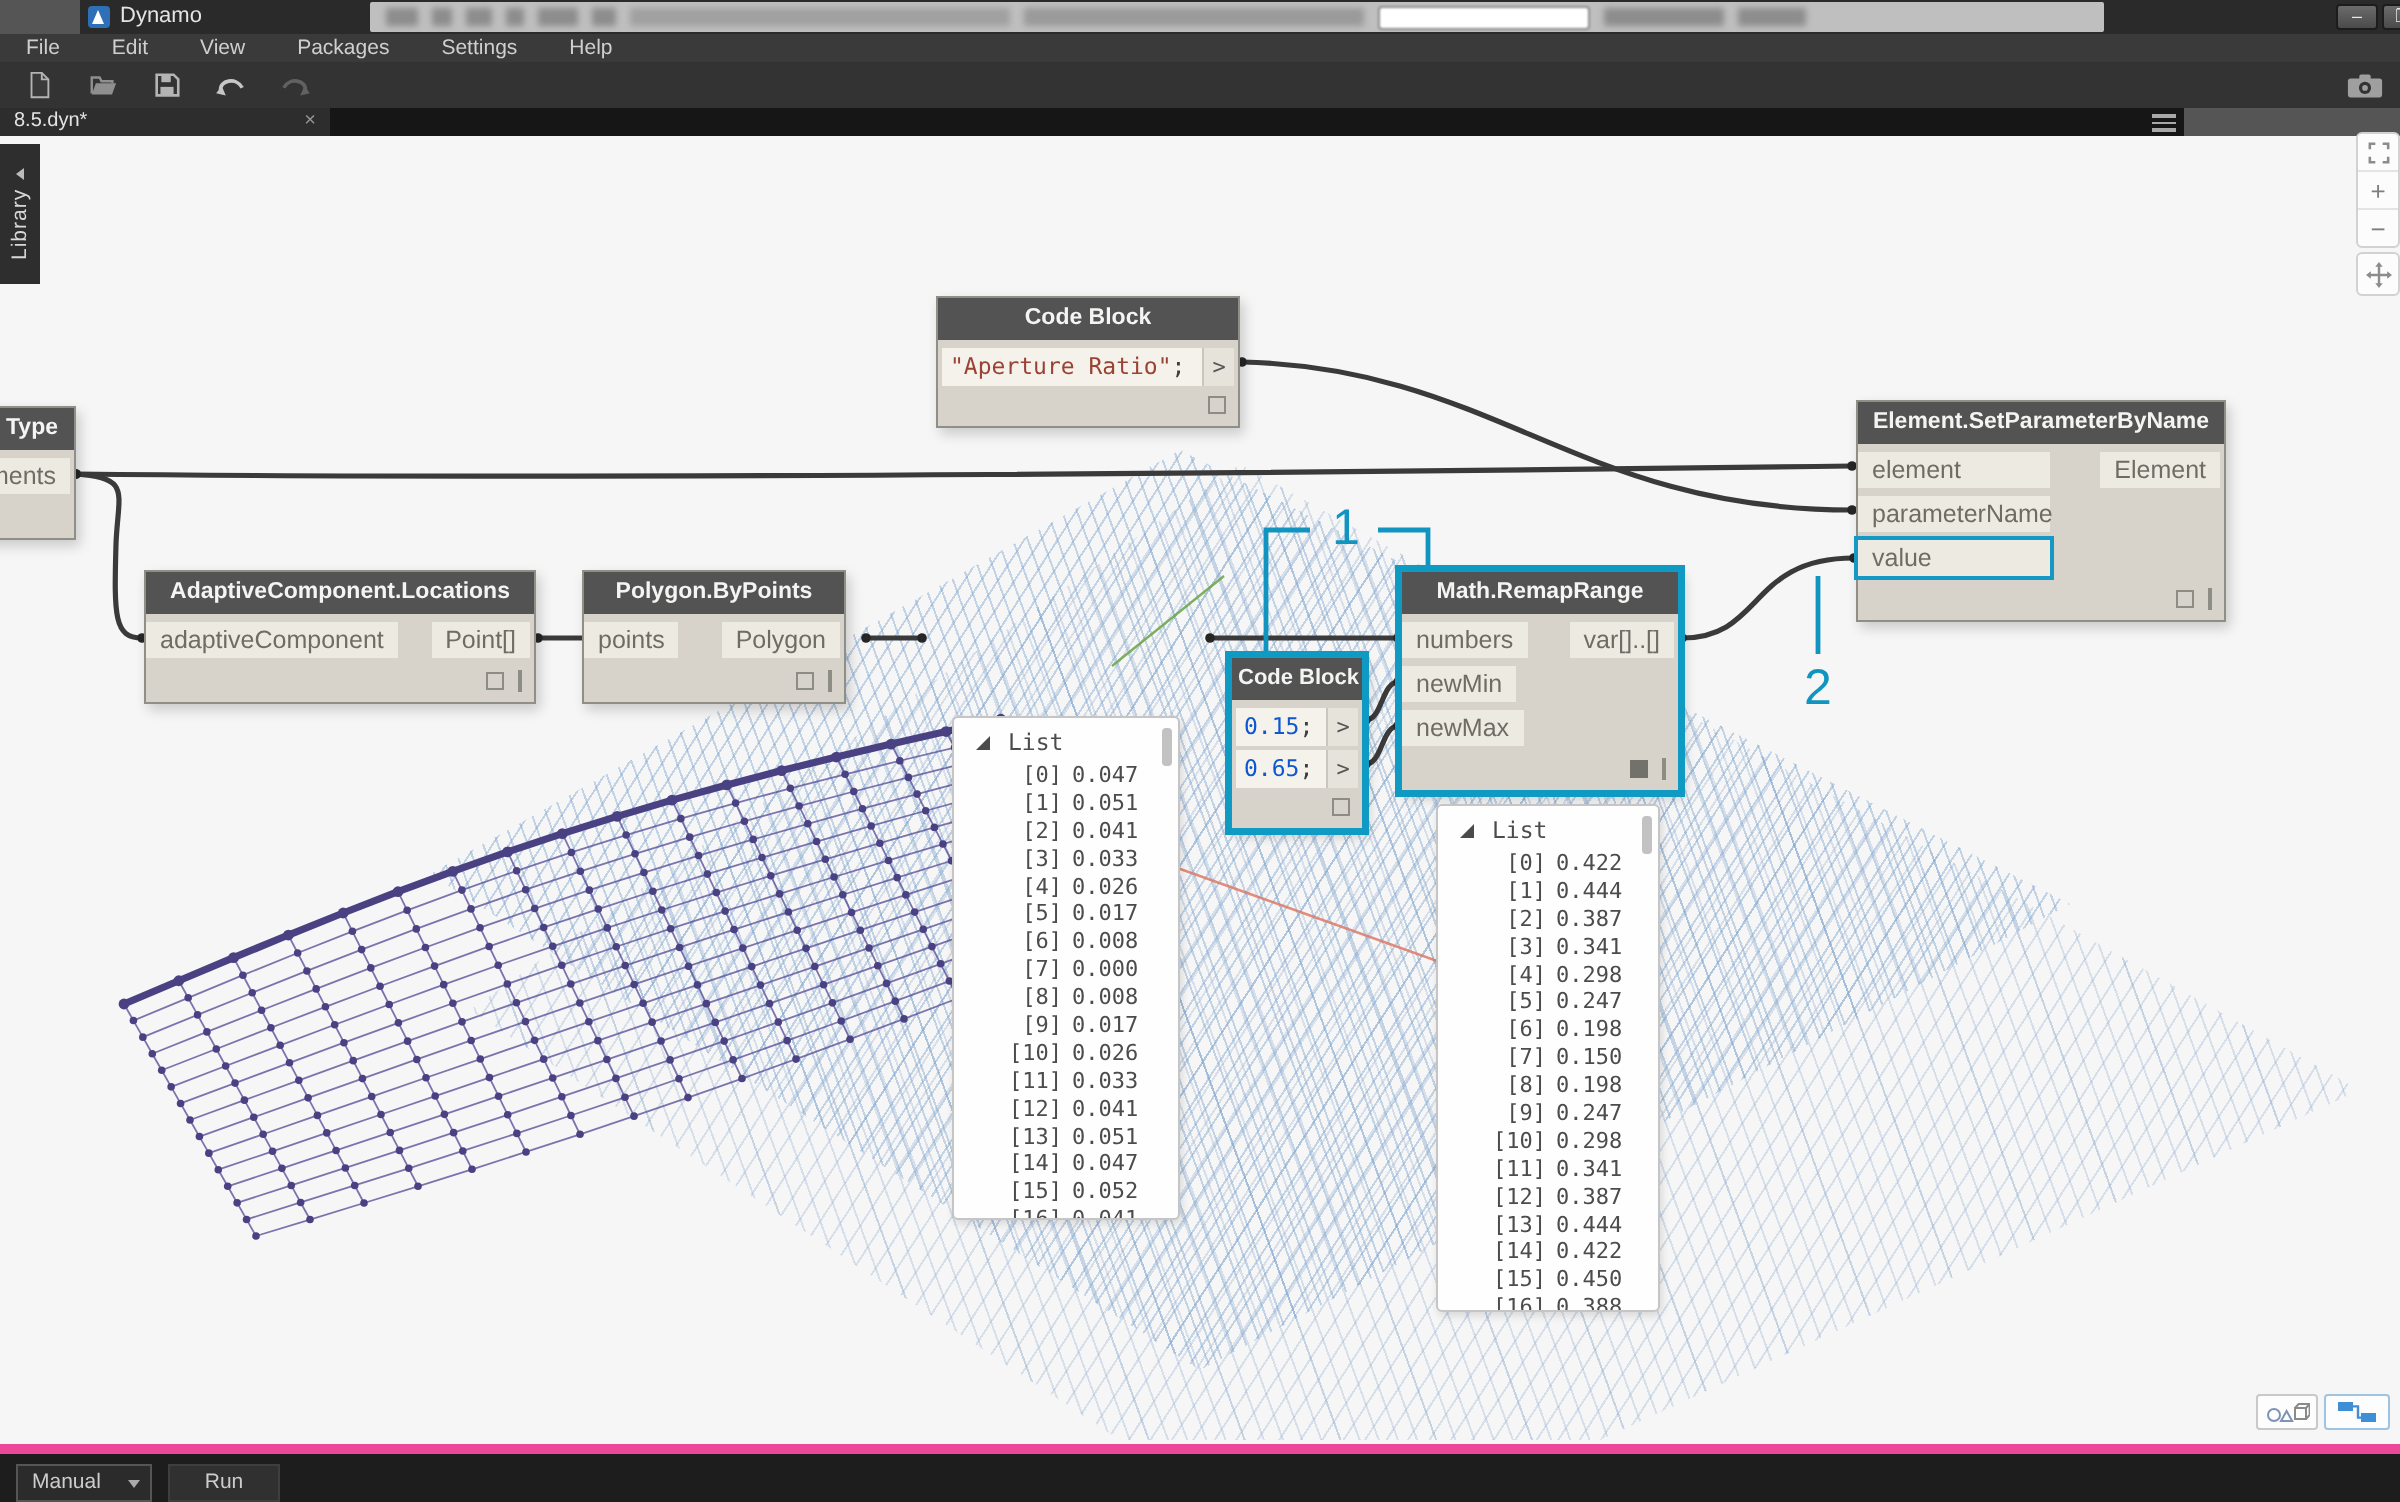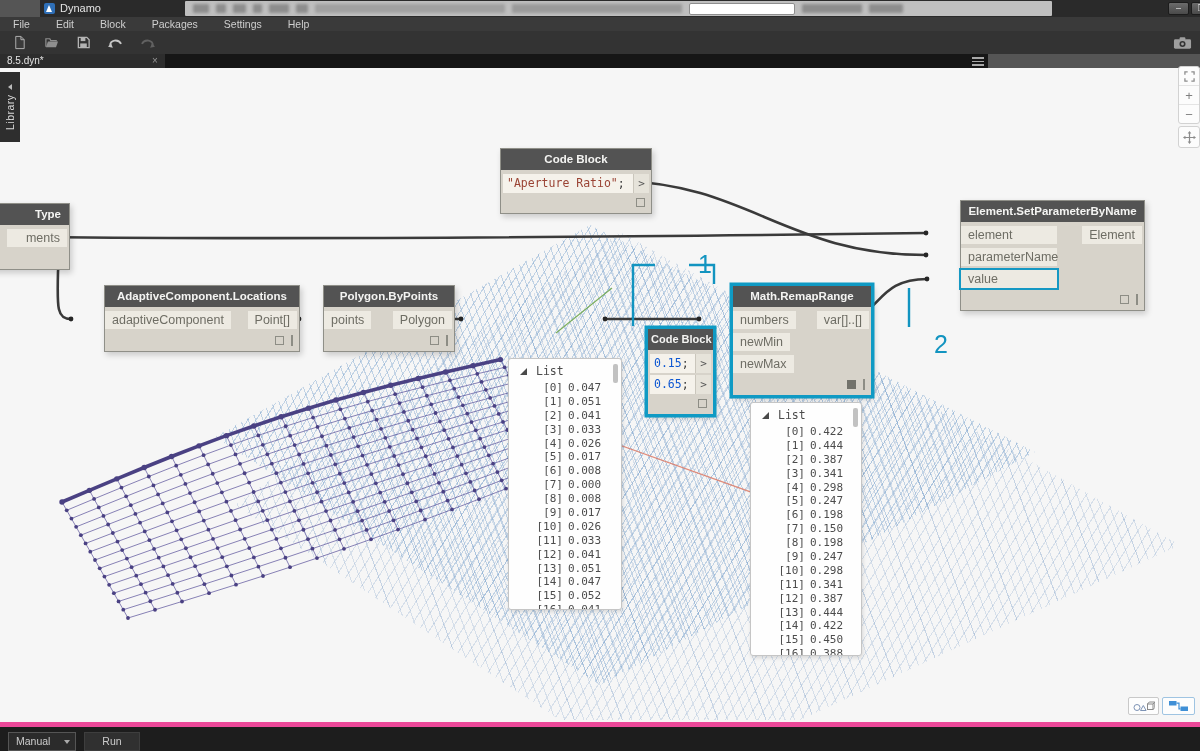--- a/index.html
+++ b/index.html
@@ -20,21 +20,21 @@
   #btn-min{left:1128px;width:21px;background:linear-gradient(#6b6b6b,#4a4a4a);}
   #btn-max{left:1151px;width:21px;background:linear-gradient(#6b6b6b,#4a4a4a);}
   #btn-close{left:1174px;width:24px;background:linear-gradient(#d4604e,#b03a2a);font-weight:bold;}
   #menubar{position:absolute;left:0;top:17px;width:1200px;height:14px;background:#3a3a3a;z-index:30;
       display:flex;align-items:center;padding-left:13px;gap:26px;box-sizing:border-box;}
   .menu-item{color:#cfcfcf;font-size:10.5px;cursor:default;}
   #toolbar{position:absolute;left:0;top:31px;width:1200px;height:23px;background:#333333;z-index:30;
       display:flex;align-items:center;gap:13px;padding-left:10px;box-sizing:border-box;}
   .tool-btn{width:19px;height:17px;display:flex;align-items:center;justify-content:center;}
   #camera-btn{position:absolute;right:8px;top:3px;}
-  #tabstrip{position:absolute;left:0;top:54px;width:988px;height:14px;background:#161616;z-index:30;}
+  #tabstrip{position:absolute;left:0;top:54px;width:1092px;height:14px;background:#161616;z-index:30;}
   #tab-active{position:absolute;left:0;top:0;width:165px;height:14px;background:#2d2d2d;color:#e3e3e3;
       font-size:10px;line-height:14px;padding-left:7px;box-sizing:border-box;}
   #tab-close{position:absolute;left:148px;top:0;width:14px;height:14px;color:#969696;font-size:10px;
       line-height:13px;text-align:center;}
   #strip-menu{position:absolute;right:4px;top:3px;width:12px;height:9px;display:flex;flex-direction:column;justify-content:space-between;}
   #strip-menu span{display:block;height:1.6px;background:#a8a8a8;}
   
   #canvas{position:absolute;left:0;top:68px;width:1200px;height:654px;background:#f6f6f6;overflow:hidden;z-index:1;}
   #grid-light{position:absolute;inset:0;
      background-image:repeating-linear-gradient(70deg,rgba(140,170,206,.30) 0 1px,transparent 1px 9px),
@@ -47,21 +47,21 @@
      clip-path:polygon(590px 157px,1035px 384px,600px 617px,215px 369px);}
   #bg-svg,#wire-svg{position:absolute;left:0;top:0;pointer-events:none;}
   #wire-layer{position:absolute;left:0;top:68px;width:1200px;height:654px;z-index:5;pointer-events:none;}
   
   #library-tab{position:absolute;left:0;top:72px;width:20px;height:70px;background:#2e2e2e;z-index:6;
      color:#d8d8d8;font-size:10.5px;display:flex;align-items:center;justify-content:center;
      writing-mode:vertical-rl;transform:rotate(180deg);letter-spacing:.5px;gap:4px;}
   #library-chevron{width:0;height:0;border-top:3px solid transparent;border-bottom:3px solid transparent;border-left:4px solid #bbb;}
   
   #graph-layer{position:absolute;inset:0;z-index:10;pointer-events:none;}
-  #graph-layer > *{pointer-events:auto;margin-left:32px;}
+  #graph-layer > *{pointer-events:auto;}
   .node{position:absolute;background:#d7d3ca;border:1px solid #8f8f88;box-sizing:border-box;
      box-shadow:2px 3px 6px rgba(0,0,0,.18);}
   .node.selected{border-color:#0f9ac4;box-shadow:0 0 0 2.5px #0f9ac4,2px 3px 6px rgba(0,0,0,.2);}
   .node-header{background:#535353;color:#f4f4f2;font-weight:bold;font-size:11.5px;height:21px;line-height:21px;
      text-align:center;padding:0 3px;white-space:nowrap;overflow:hidden;}
   .node.small .node-header{font-size:11px;}
   .node.clipped .node-header{text-align:right;padding-right:8px;}
   .node-body{padding:4px 0 0 0;}
   .prow{display:flex;justify-content:space-between;height:18px;margin-bottom:4px;}
   .chip{background:#edeae2;color:#6e6d64;font-size:12.5px;line-height:18px;padding:0 7px;white-space:nowrap;}
@@ -132,21 +132,21 @@
       <span class="blur-blob" style="width:34px"></span>
   </div>
   <div class="win-btn" id="btn-min">–</div>
   <div class="win-btn" id="btn-max">❐</div>
   <div class="win-btn" id="btn-close">×</div>
 </div>
 
 <div id="menubar">
     <span class="menu-item">File</span>
     <span class="menu-item">Edit</span>
-    <span class="menu-item">Block</span>
+    <span class="menu-item">View</span>
     <span class="menu-item">Packages</span>
     <span class="menu-item">Settings</span>
     <span class="menu-item">Help</span>
   </div>
 
 <div id="toolbar">
   <span class="tool-btn">
       <svg width="15" height="15" viewBox="0 0 16 16">
         <path d="M4 1.5h5.5L13 5v9.5H4z" fill="#3a3a3a" stroke="#b4b4b4"></path>
         <path d="M9.5 1.5V5H13" fill="none" stroke="#b4b4b4"></path>

